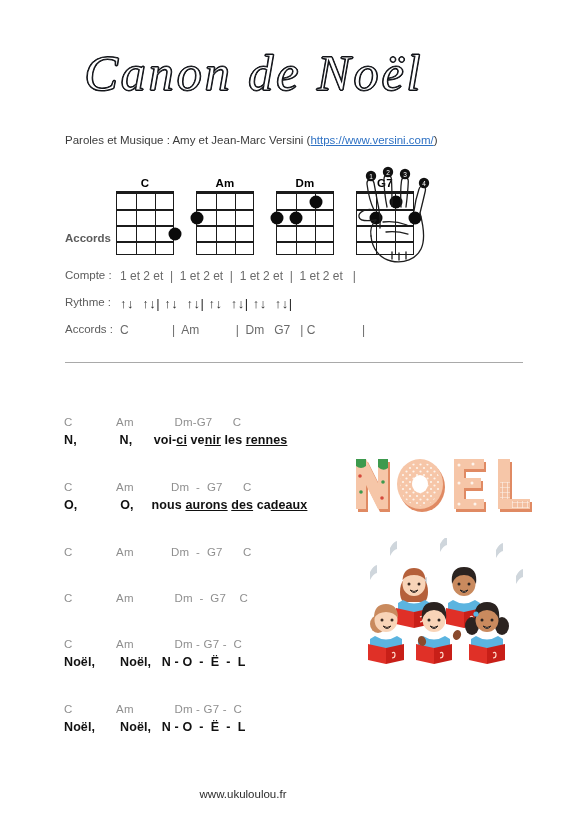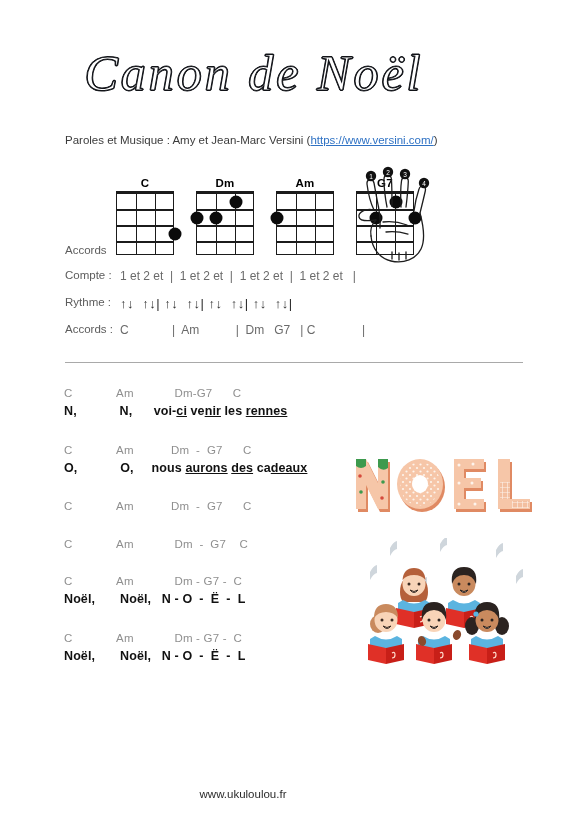--- a/index.html
+++ b/index.html
@@ -112,21 +112,21 @@
     color: #5c5c5c;
     white-space: nowrap;
   }
   .row-content {
     position: absolute;
     left: 120px;
     font-size: 12px;
     color: #5c5c5c;
     white-space: pre;
   }
-  .row-accords-top { top: 244px; }
+  .row-accords-top { top: 232px; font-weight: bold; }
   .row-compte      { top: 269px; }
   .row-rythme      { top: 296px; }
   .row-accords-bot { top: 323px; }
   .row-content.rythme {
     font-size: 13px;
     color: #2b2b2b;
     letter-spacing: 0.5px;
   }
   .row-content.accords-bottom { color: #6a6a6a; }
   .row-content.compte { color: #6a6a6a; }
@@ -141,21 +141,21 @@
     background: #a9a9a9;
   }
 
   
   .verses {
     position: absolute;
     left: 64px;
     top: 385px;
     width: 290px;
   }
-  .verse { margin-bottom: 20.5px; }
+  .verse { margin-bottom: 20.5px; margin-top: 29px; }
   .verse-chords {
     font-size: 11.5px;
     color: #8f8f8f;
     white-space: pre;
     height: 17px;
     line-height: 17px;
     letter-spacing: 0.2px;
   }
   .verse-lyrics {
     font-size: 12.5px;
@@ -210,47 +210,47 @@
   <div class="chord-grid-row" id="chord-row">
       <div class="chord">
         <div class="chord-name">C</div>
         <div class="fretboard">
           <div class="vline" style="left: 18.6833px;"></div>
           <div class="vline" style="left: 38.0167px;"></div>
           <div class="hline" style="top: 15.35px;"></div>
           <div class="hline" style="top: 31.35px;"></div>
           <div class="hline" style="top: 47.35px;"></div>
           <div class="dot" style="left: 58px; top: 40px;"></div>
+        </div>
+      </div>
+      <div class="chord">
+        <div class="chord-name">Am</div>
+        <div class="fretboard">
+          <div class="vline" style="left: 18.6833px;"></div>
+          <div class="vline" style="left: 38.0167px;"></div>
+          <div class="hline" style="top: 15.35px;"></div>
+          <div class="hline" style="top: 31.35px;"></div>
+          <div class="hline" style="top: 47.35px;"></div>
+          <div class="dot" style="left: 0px; top: 24px;"></div>
         </div>
       </div>
       <div class="chord">
         <div class="chord-name">Dm</div>
         <div class="fretboard">
           <div class="vline" style="left: 18.6833px;"></div>
           <div class="vline" style="left: 38.0167px;"></div>
           <div class="hline" style="top: 15.35px;"></div>
           <div class="hline" style="top: 31.35px;"></div>
           <div class="hline" style="top: 47.35px;"></div>
           <div class="dot" style="left: 38.6667px; top: 8px;"></div>
           <div class="dot" style="left: 0px; top: 24px;"></div>
           <div class="dot" style="left: 19.3333px; top: 24px;"></div>
         </div>
       </div>
       <div class="chord">
-        <div class="chord-name">Am</div>
-        <div class="fretboard">
-          <div class="vline" style="left: 18.6833px;"></div>
-          <div class="vline" style="left: 38.0167px;"></div>
-          <div class="hline" style="top: 15.35px;"></div>
-          <div class="hline" style="top: 31.35px;"></div>
-          <div class="hline" style="top: 47.35px;"></div>
-          <div class="dot" style="left: 0px; top: 24px;"></div>
-        </div>
-      </div>
-      <div class="chord">
         <div class="chord-name">G7</div>
         <div class="fretboard">
           <div class="vline" style="left: 18.6833px;"></div>
           <div class="vline" style="left: 38.0167px;"></div>
           <div class="hline" style="top: 15.35px;"></div>
           <div class="hline" style="top: 31.35px;"></div>
           <div class="hline" style="top: 47.35px;"></div>
           <div class="dot" style="left: 38.6667px; top: 8px;"></div>
           <div class="dot" style="left: 19.3333px; top: 24px;"></div>
           <div class="dot" style="left: 58px; top: 24px;"></div>

